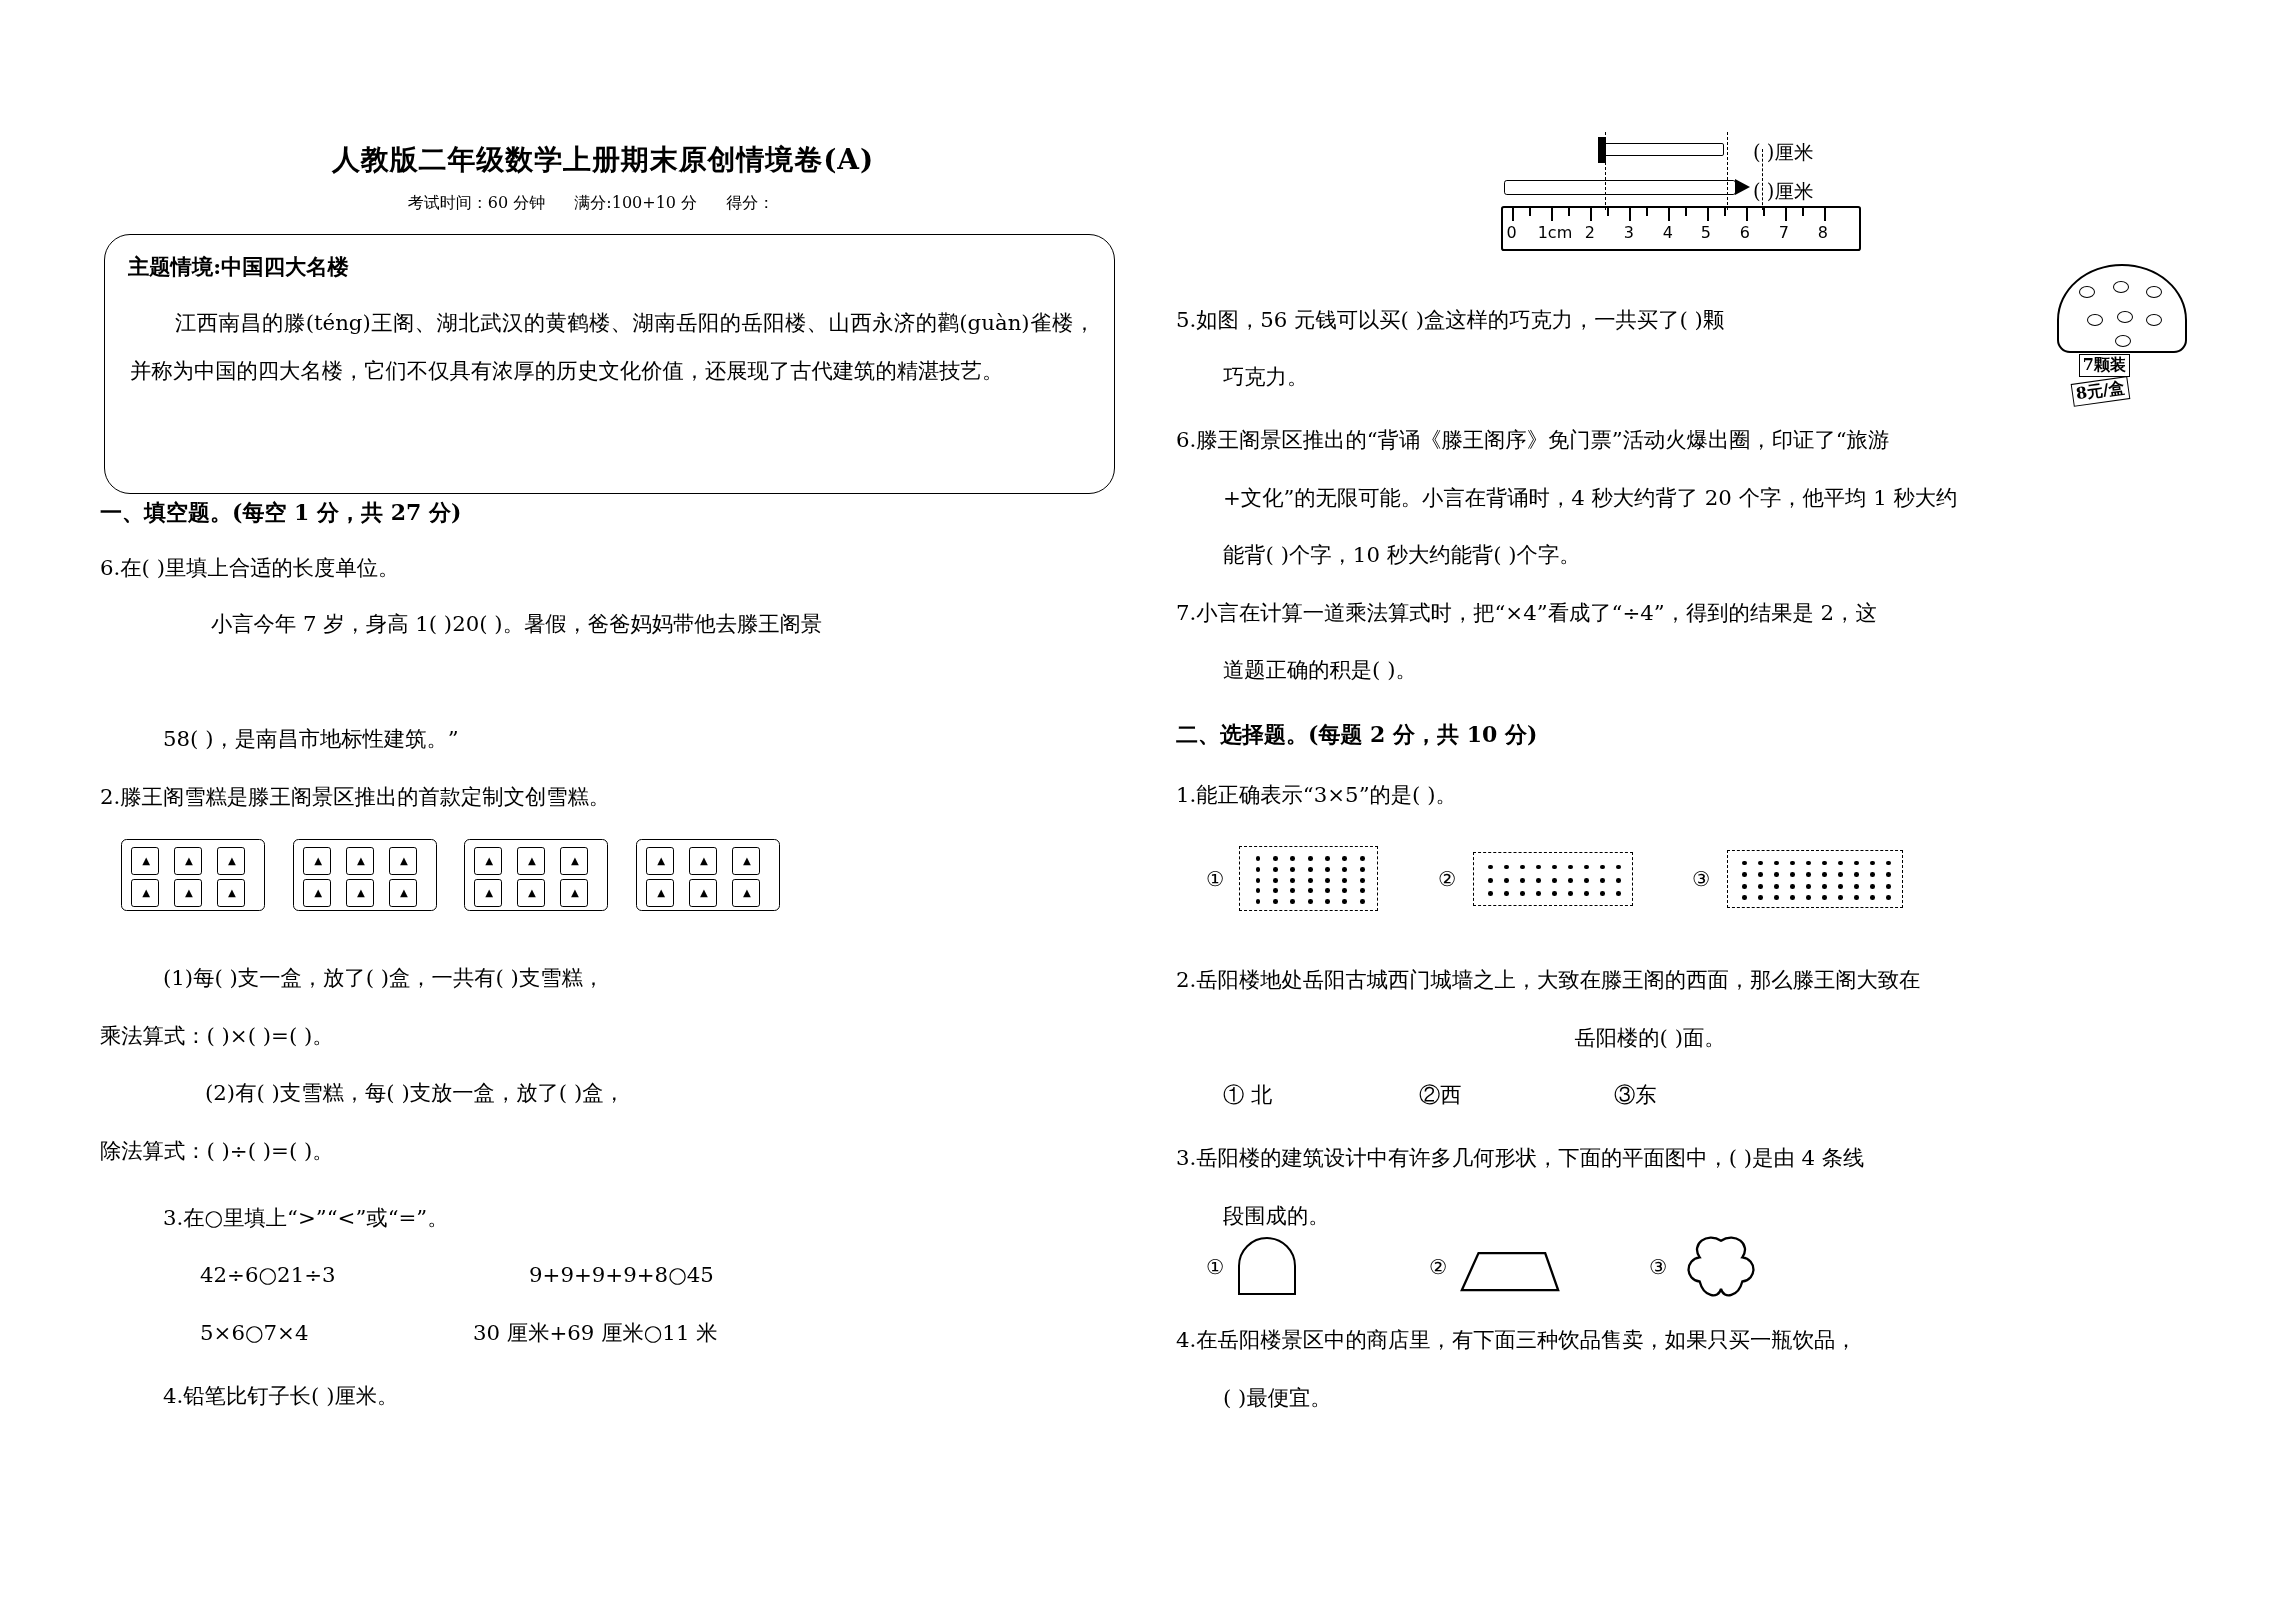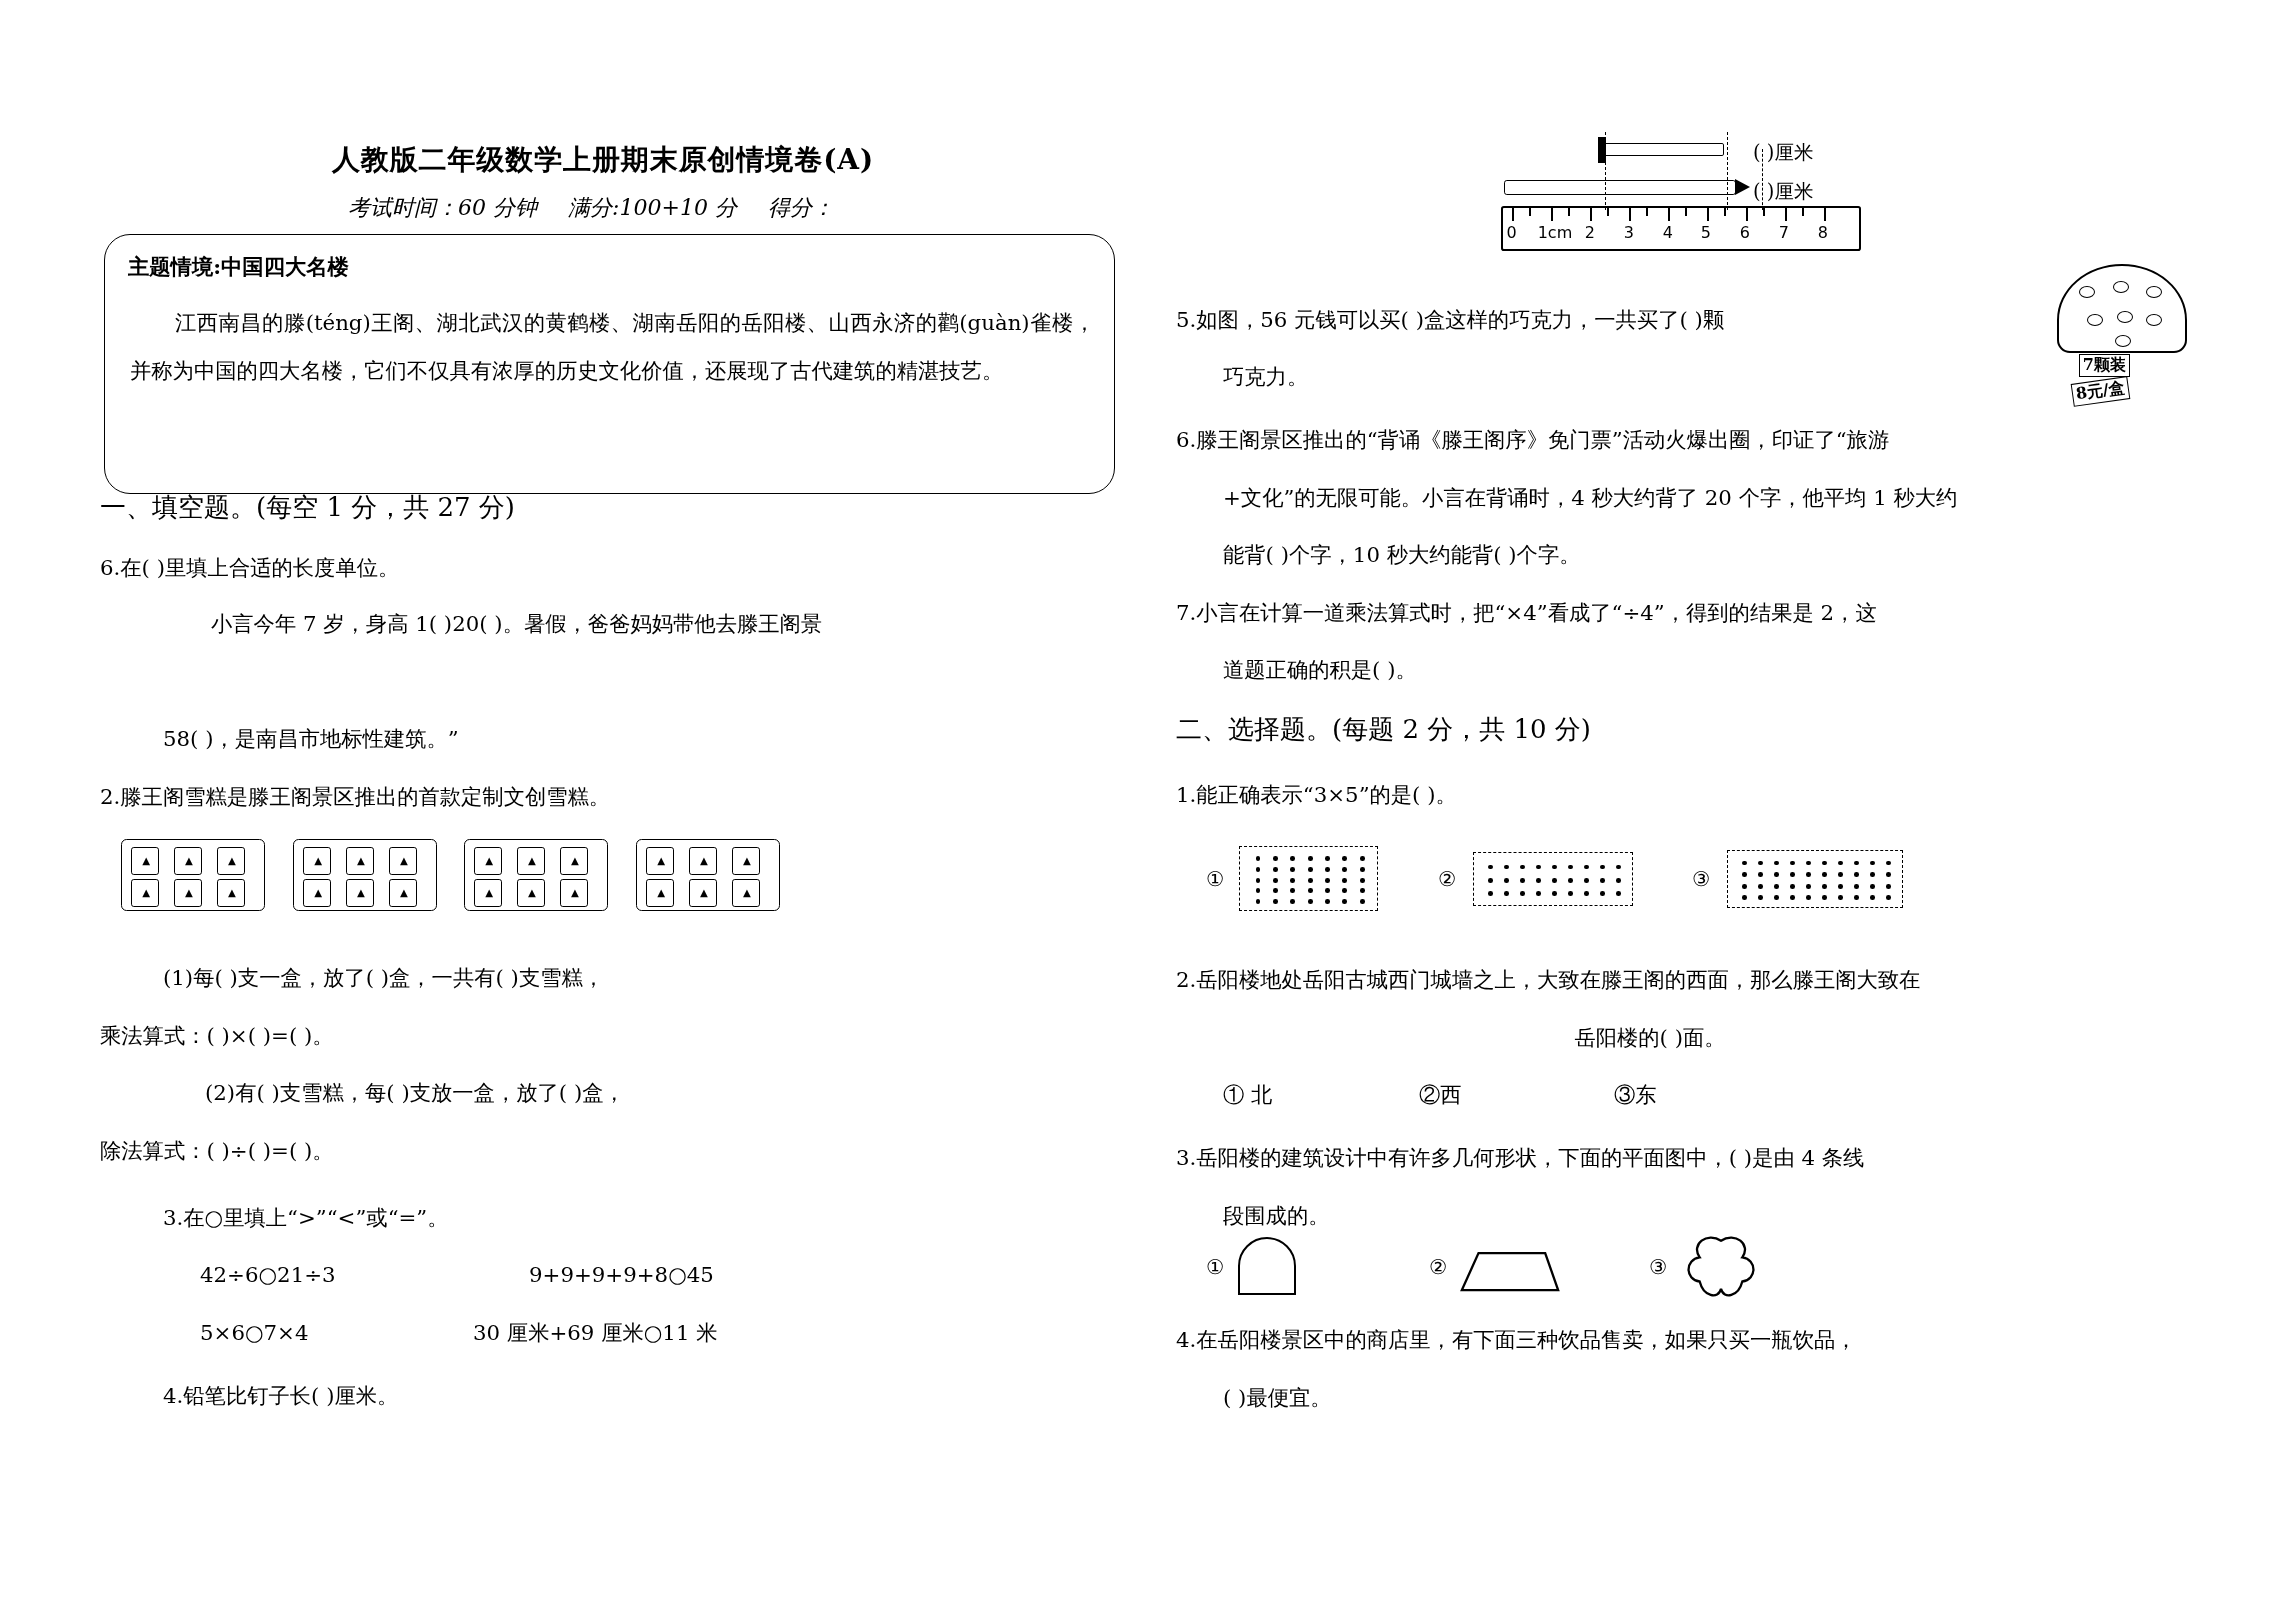--- a/index.html
+++ b/index.html
@@ -20,22 +20,21 @@
     left:0;top:141px;width:1206px;
     text-align:center;
     font-size:28px;
     font-weight:bold;
     letter-spacing:0.9px;
   }
   .subtitle{
     position:absolute;
     left:0;top:193px;width:1206px;
     text-align:center;
-    font-size:22px;
-    font-style:italic;
+    font-size:16px;
   }
   .subtitle span{margin-right:24px;}
 
   
   .theme-box{
     position:absolute;
     left:104px;top:234px;
     width:1011px;height:260px;
     border:1.9px solid #000;
     border-radius:26px;
@@ -52,22 +51,23 @@
     left:130px;top:299px;
     width:965px;
     font-size:21.3px;
     line-height:48px;
     text-indent:45px;
     text-align:justify;
   }
 
   .sec-head{
     position:absolute;
-    font-size:26px;
-    font-weight:normal;
+    font-size:22px;
+    font-weight:bold;
+    margin-top:8px;
   }
   .q{
     position:absolute;
     font-size:21.3px;
     line-height:46px;
   }
 
   
   .col-l{left:100px;}
   .col-r{left:1176px;}

